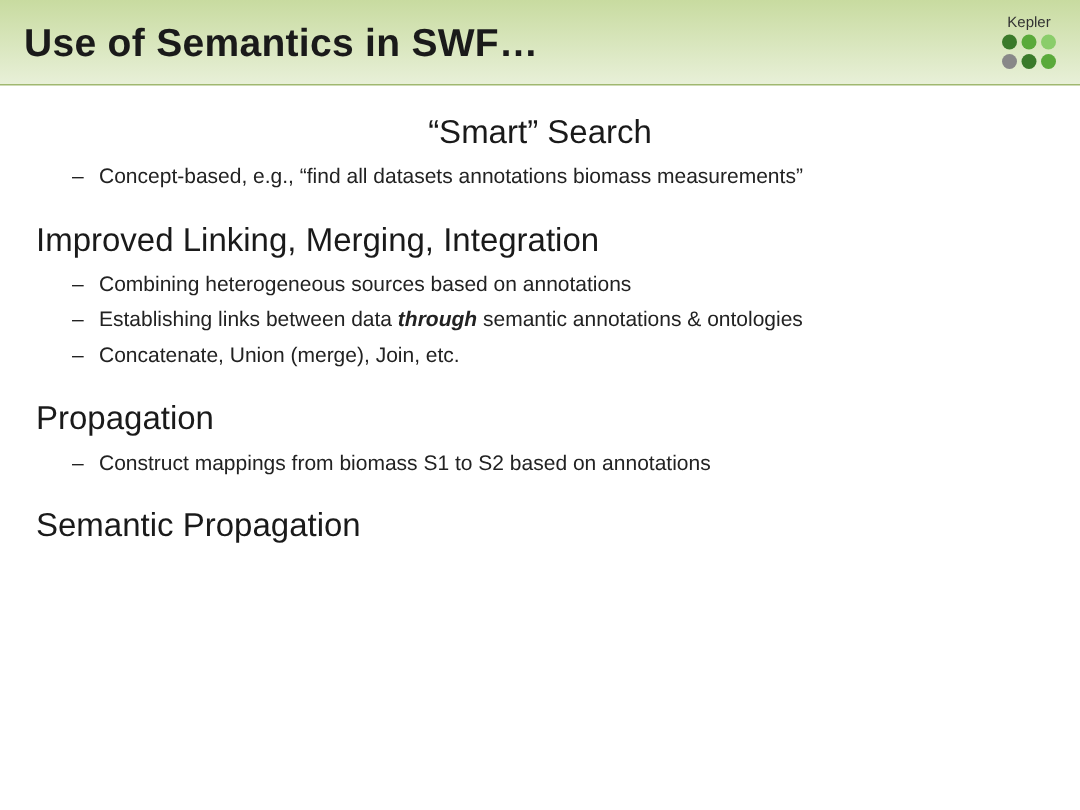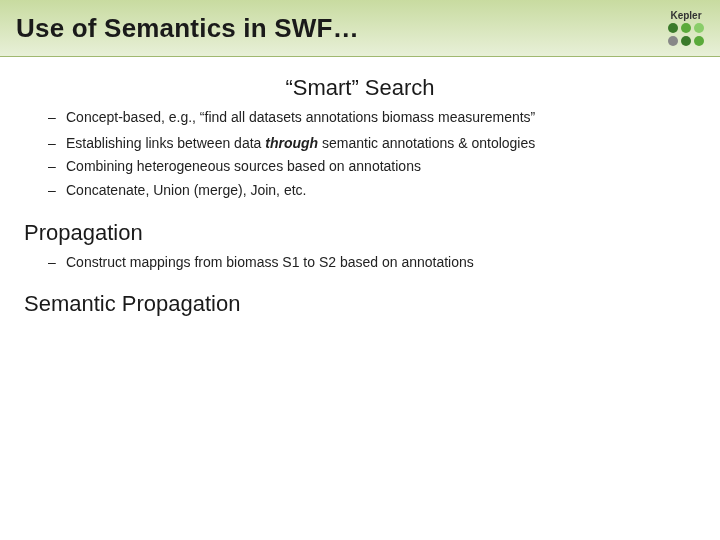--- a/index.html
+++ b/index.html
@@ -43,21 +43,21 @@
 
     .logo-area {
       display: flex;
       flex-direction: column;
       align-items: center;
     }
 
     .logo-text {
       font-size: 10px;
       color: #333;
-      font-weight: bold;
+      font-weight: normal;
     }
 
     .logo-circles {
       display: flex;
       gap: 3px;
       margin-top: 2px;
       flex-wrap: wrap;
       width: 36px;
     }
 
@@ -138,26 +138,27 @@
 
   <div class="content">
 
     <h2 class="section-heading first">“Smart” Search</h2>
     <ul class="bullet-list">
       <li>
         <span>Concept-based, e.g., “find all datasets annotations biomass measurements”</span>
       </li>
     </ul>
 
+    <h2 class="section-heading">Improved Linking, Merging, Integration</h2>
     <ul class="bullet-list">
       <li>
-        <span>Establishing links between data <em class="bold-italic">through</em> semantic annotations &amp; ontologies</span>
+        <span>Combining heterogeneous sources based on annotations</span>
       </li>
       <li>
-        <span>Combining heterogeneous sources based on annotations</span>
+        <span>Establishing links between data <em class="bold-italic">through</em> semantic annotations &amp; ontologies</span>
       </li>
       <li>
         <span>Concatenate, Union (merge), Join, etc.</span>
       </li>
     </ul>
 
     <h2 class="section-heading">Propagation</h2>
     <ul class="bullet-list">
       <li>
         <span>Construct mappings from biomass S1 to S2 based on annotations</span>

